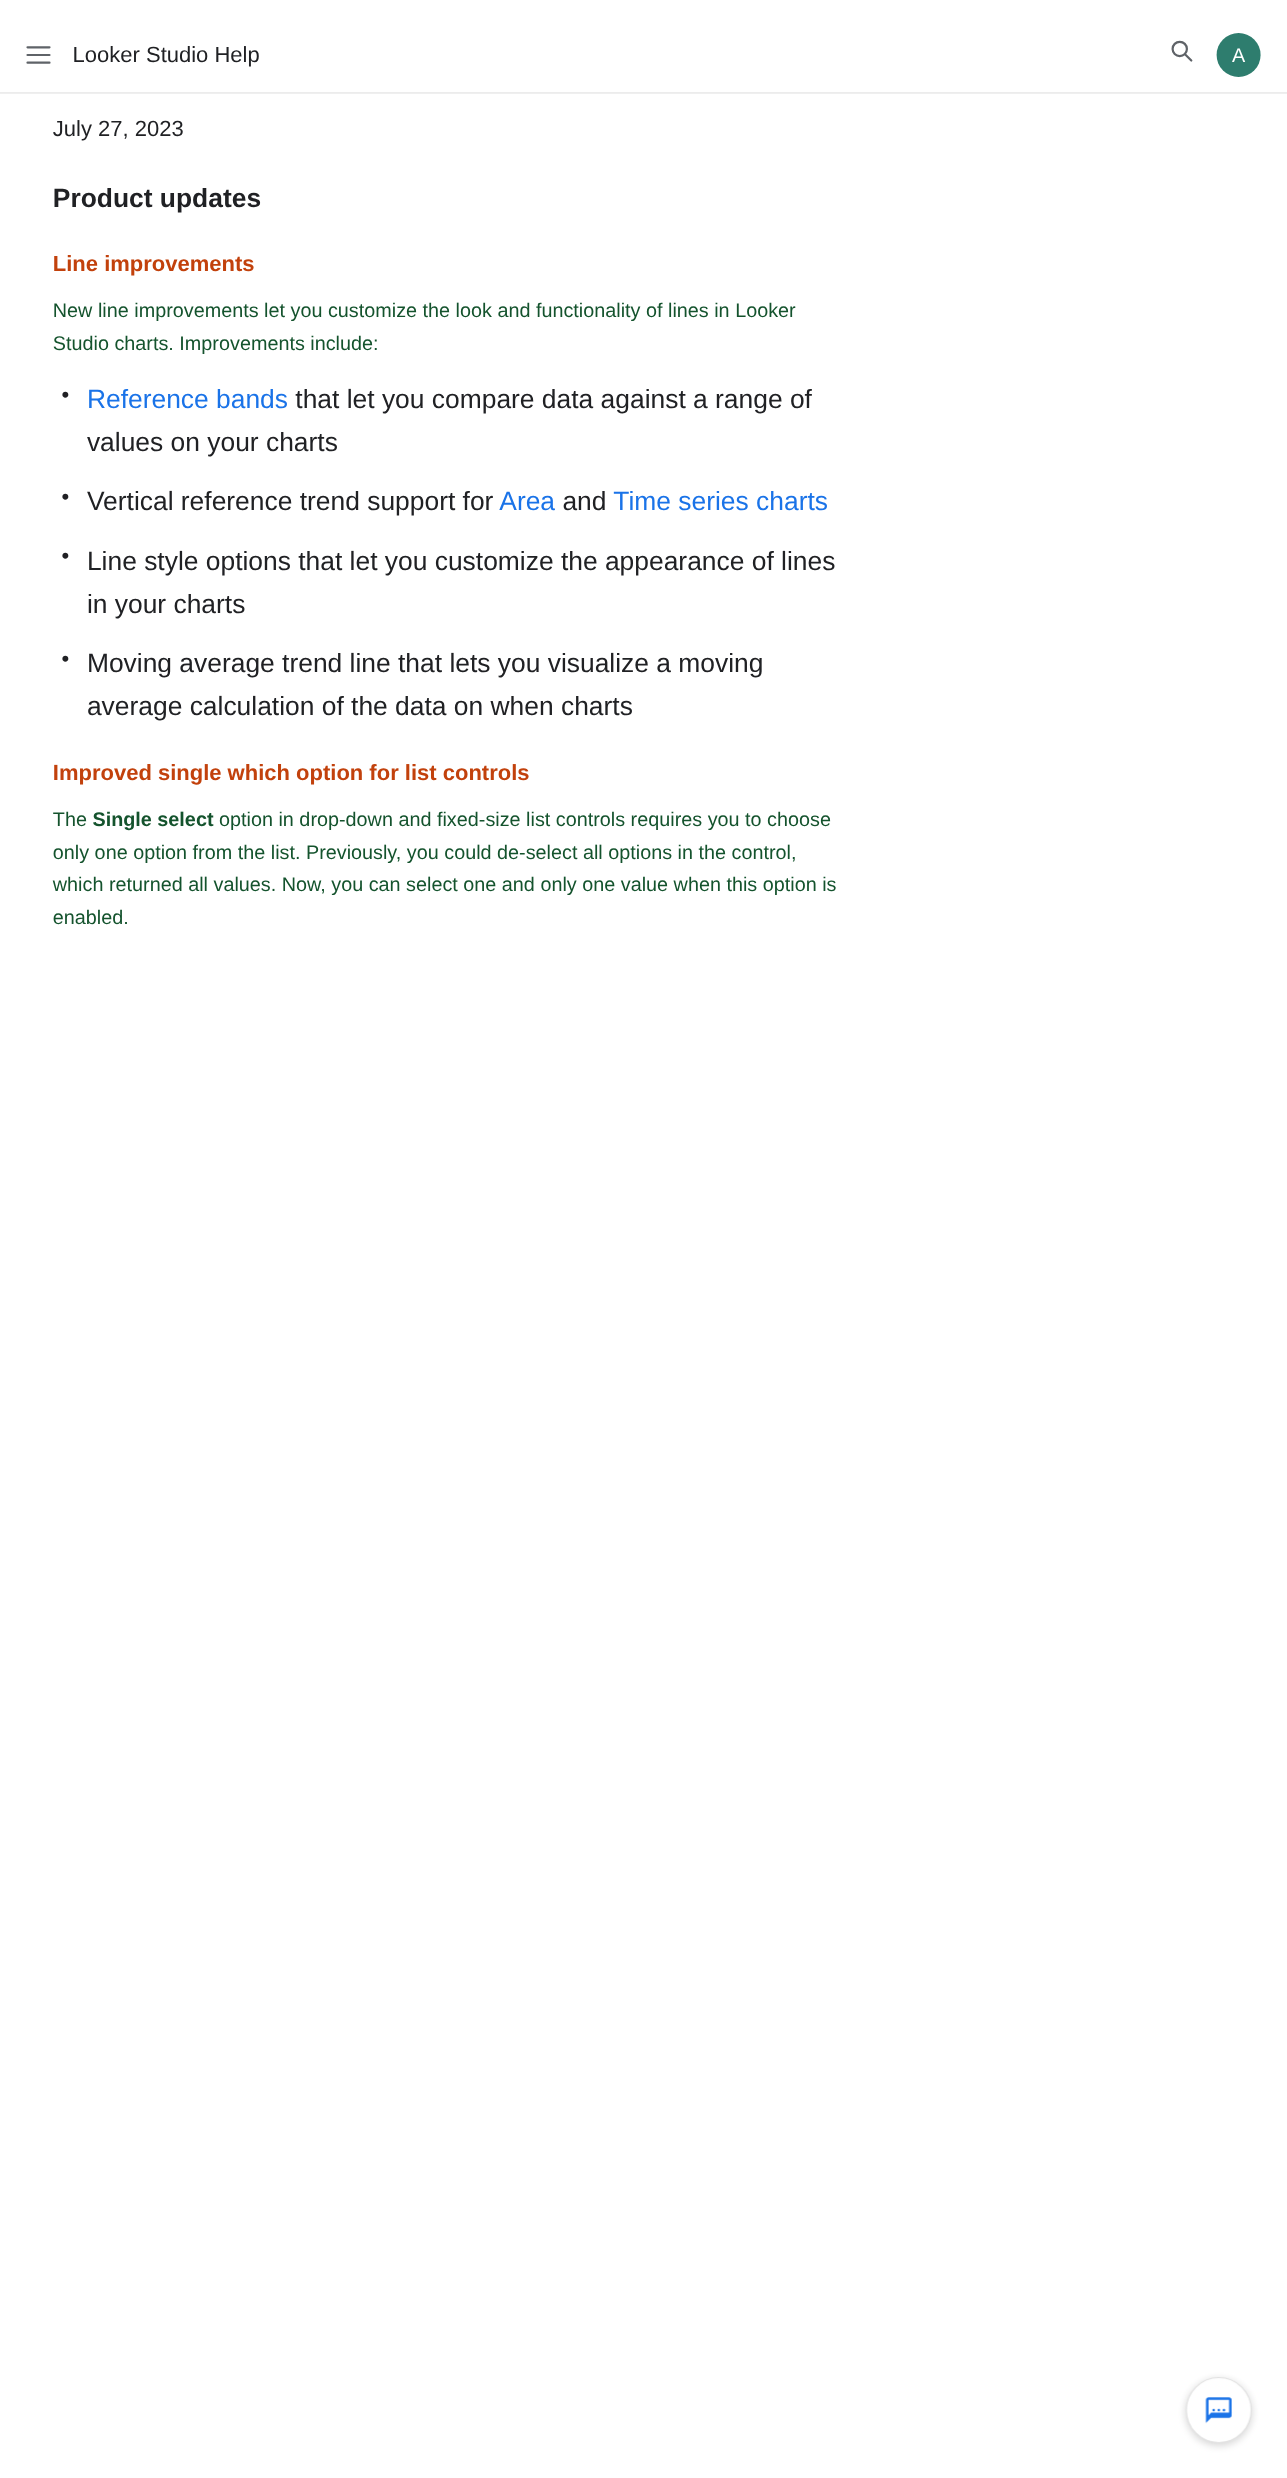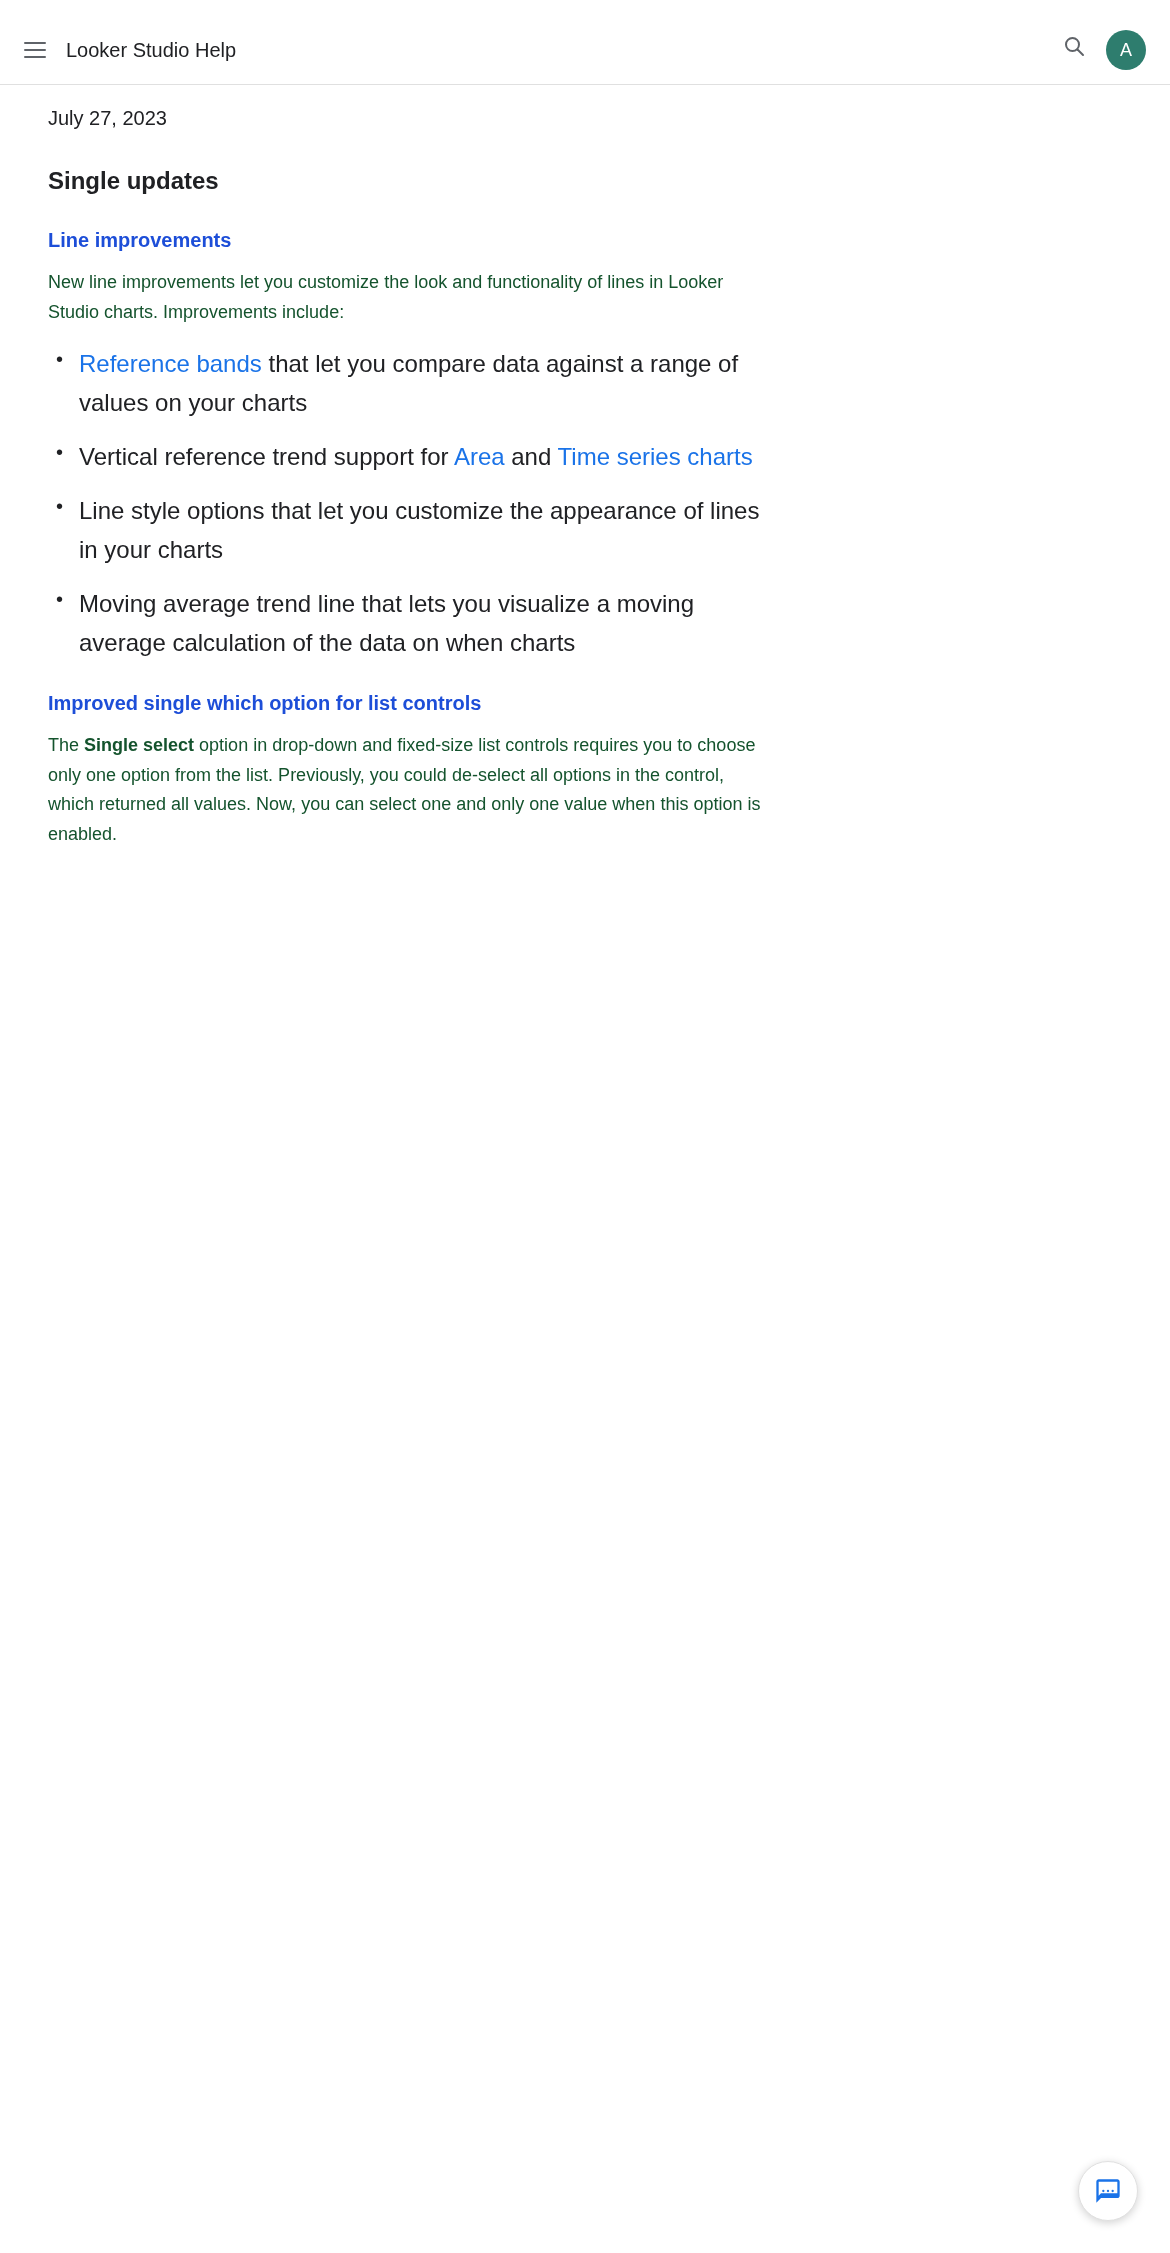--- a/index.html
+++ b/index.html
@@ -90,21 +90,21 @@
     .section-title {
       font-size: 24px;
       font-weight: 700;
       color: #202124;
       margin-bottom: 24px;
     }
 
     .subsection-title {
       font-size: 20px;
       font-weight: 700;
-      color: #1d4ed8;
+      color: #c2410c;
       margin-bottom: 12px;
     }
 
     .body-text {
       font-size: 18px;
       color: #14532d;
       line-height: 1.65;
       margin-bottom: 16px;
     }
 
@@ -190,21 +190,21 @@
   </div>
   <div class="header-avatar">A</div>
 </header>
 
 <hr class="divider">
 
 <main class="content">
 
   <p class="date-label">July 27, 2023</p>
 
-  <h1 class="section-title">Single updates</h1>
+  <h1 class="section-title">Product updates</h1>
 
   <h2 class="subsection-title">Line improvements</h2>
 
   <p class="body-text">New line improvements let you customize the look and functionality of lines in Looker Studio charts. Improvements include:</p>
 
   <ul class="bullet-list">
 
     <li>
       <span>
         <a class="link" href="#">Reference bands</a>

